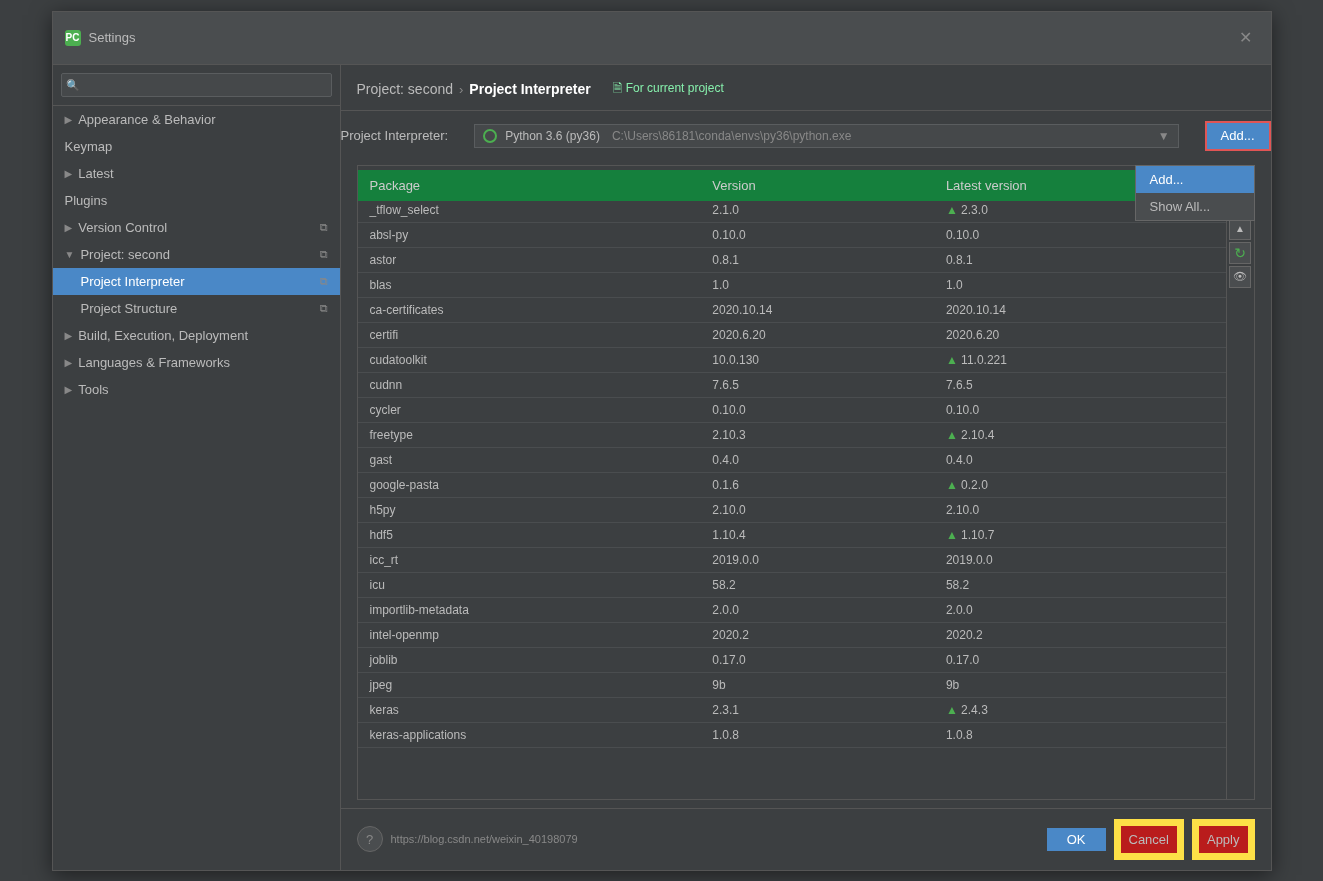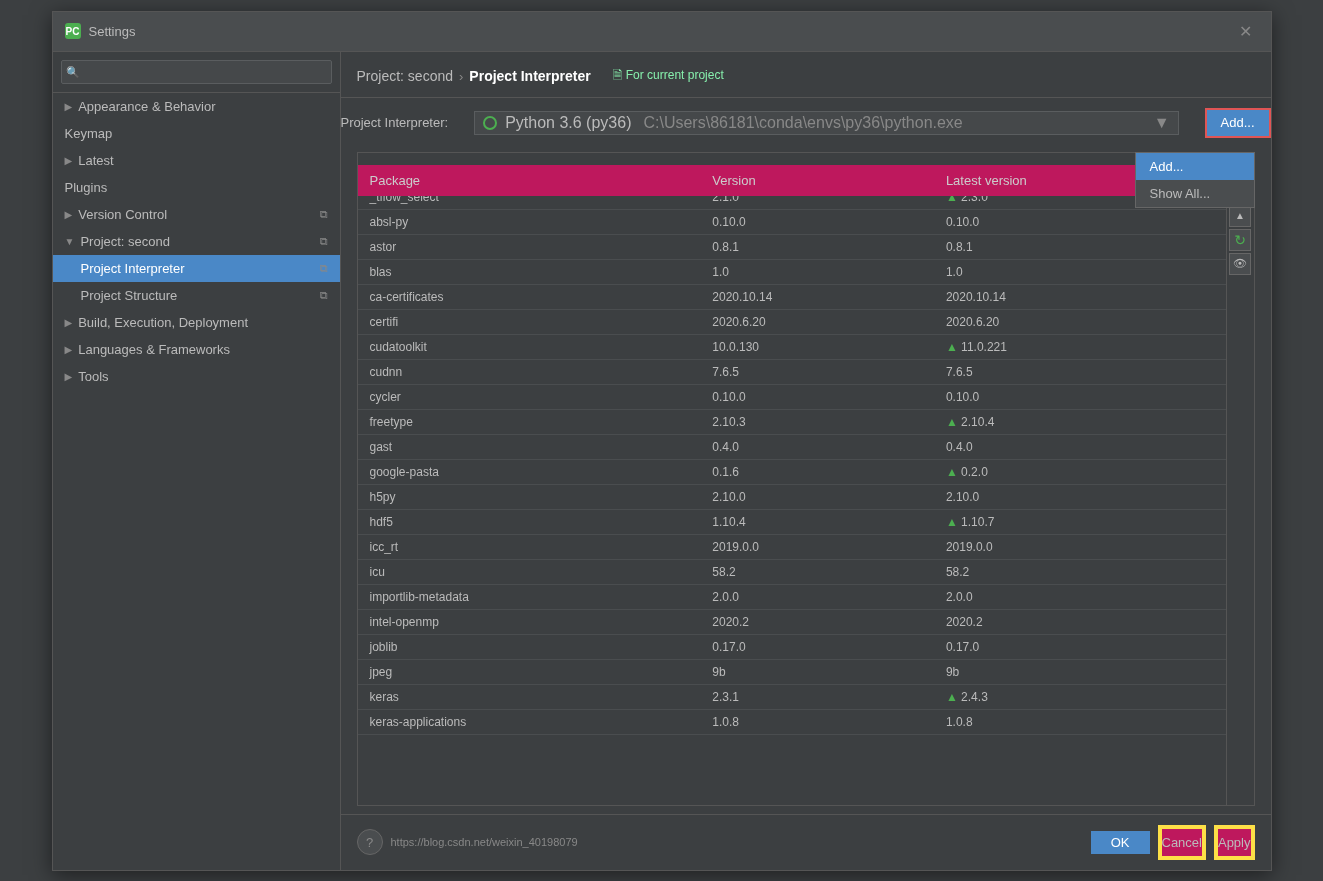--- a/index.html
+++ b/index.html
@@ -19,21 +19,21 @@
       height: 860px;
       background: #3c3f41;
       border: 1px solid #555;
       display: flex;
       flex-direction: column;
       box-shadow: 0 4px 20px rgba(0,0,0,0.5);
     }
 
     .title-bar {
       background: #4a4d4f;
-      height: 40px;
+      height: 53px;
       display: flex;
       align-items: center;
       padding: 0 12px;
       border-bottom: 1px solid #555;
       flex-shrink: 0;
     }
 
     .title-bar-icon {
       width: 16px;
       height: 16px;
@@ -178,21 +178,21 @@
       white-space: nowrap;
       font-size: 13px;
     }
 
     .interpreter-dropdown {
       flex: 1;
       background: #45484a;
       border: 1px solid #5a5d5f;
       color: #bbbbbb;
       padding: 5px 8px;
-      font-size: 16px;
+      font-size: 12px;
       display: flex;
       align-items: center;
       gap: 8px;
       cursor: pointer;
       height: 24px;
     }
 
     .interpreter-dropdown .python-icon {
       width: 14px;
       height: 14px;
@@ -251,28 +251,28 @@
       overflow-y: auto;
       overflow-x: hidden;
     }
 
     table {
       width: 100%;
       border-collapse: collapse;
     }
 
     thead th {
-      background: #be185d;
+      background: #15803d;
       padding: 8px 12px;
       text-align: left;
       font-weight: normal;
       color: #cccccc;
       border-bottom: 1px solid #555;
       position: sticky;
-      top: 12px;
+      top: 4px;
       z-index: 10;
     }
 
     tbody tr {
       border-bottom: 1px solid #4a4d4f;
     }
 
     tbody td {
       padding: 5px 12px;
       color: #bbbbbb;
@@ -328,24 +328,24 @@
     .btn-ok {
       background: #4a88c7;
       color: white;
       border: none;
       padding: 4px 20px;
       font-size: 13px;
       cursor: pointer;
     }
 
     .btn-cancel, .btn-apply {
-      background: #be185d;
-      color: #bbbbbb;
-      border: 4px solid #fde047;
-      padding: 6px 0;
+      background: #b91c1c;
+      color: #bbbbbb;
+      border: 7px solid #fde047;
+      padding: 6px 8px;
       font-size: 13px;
       cursor: pointer;
     }
 
     .question-btn {
       width: 26px;
       height: 26px;
       border-radius: 50%;
       border: 1px solid #666;
       background: #4a4d4f;

